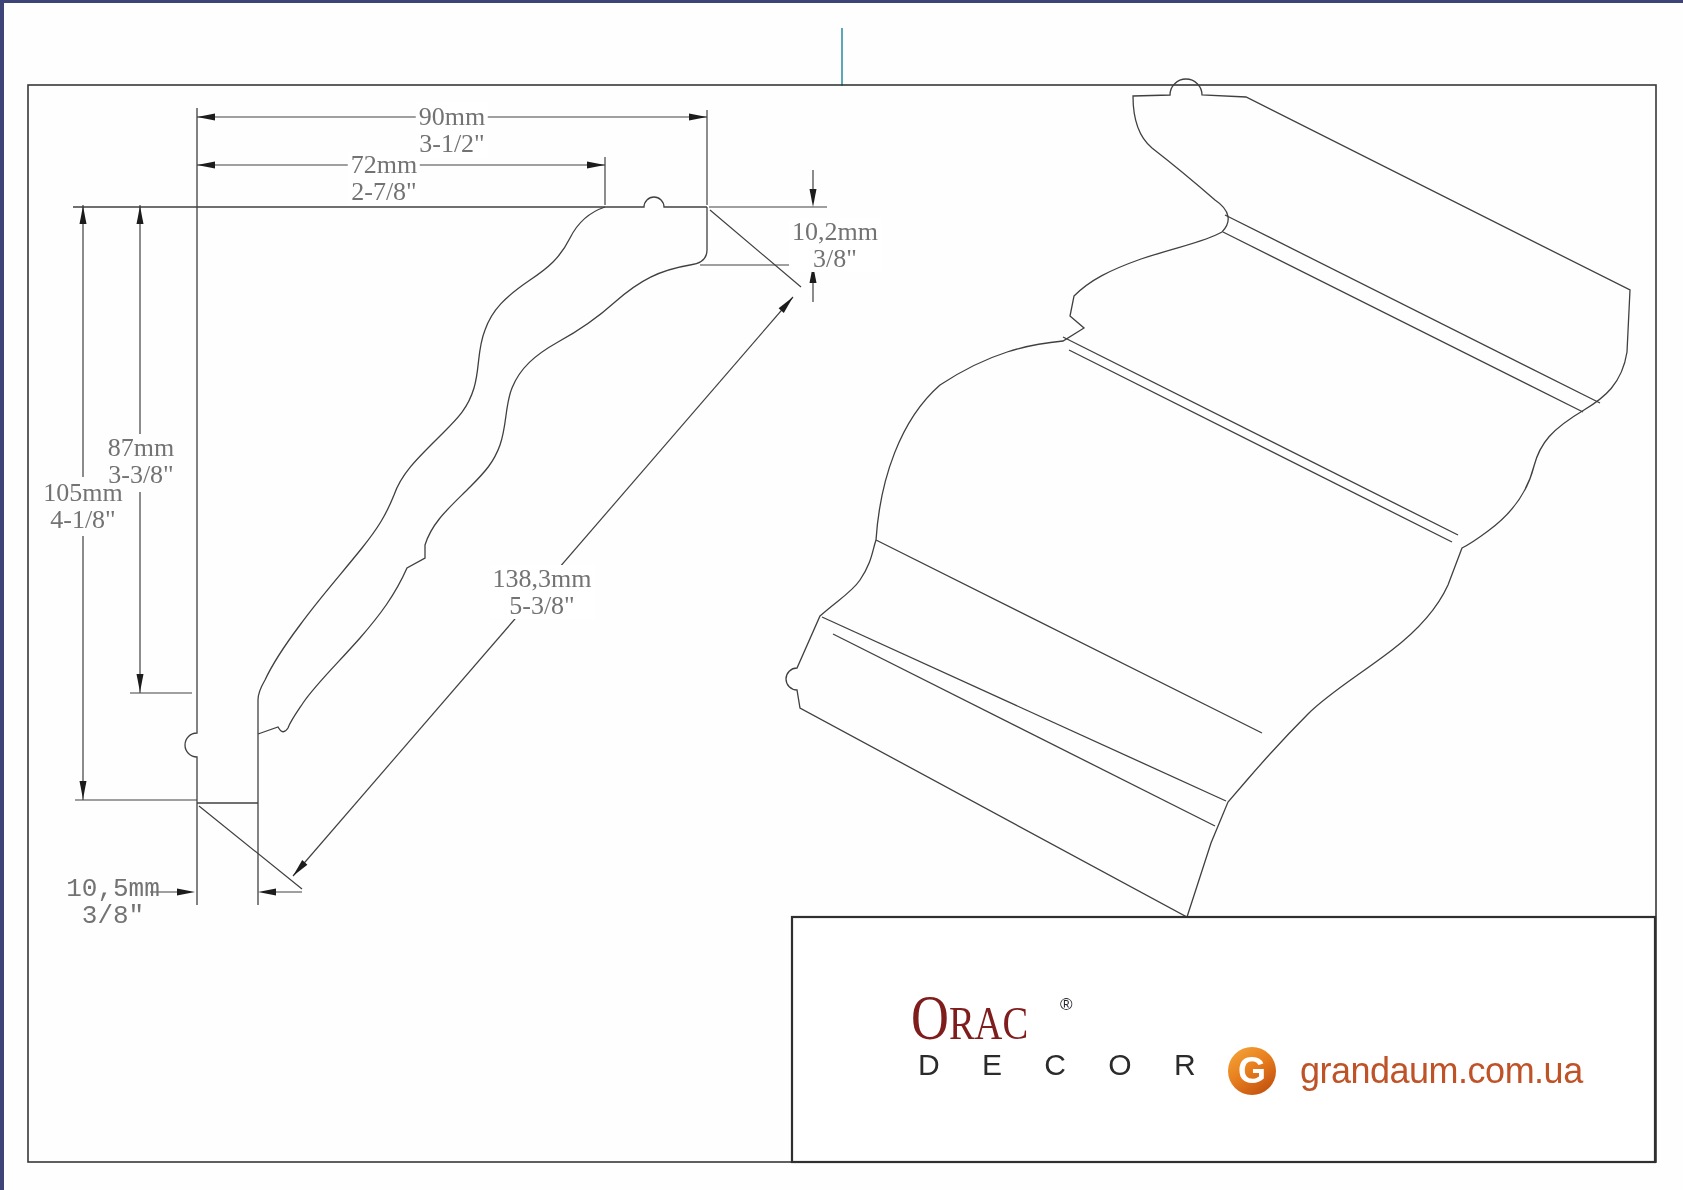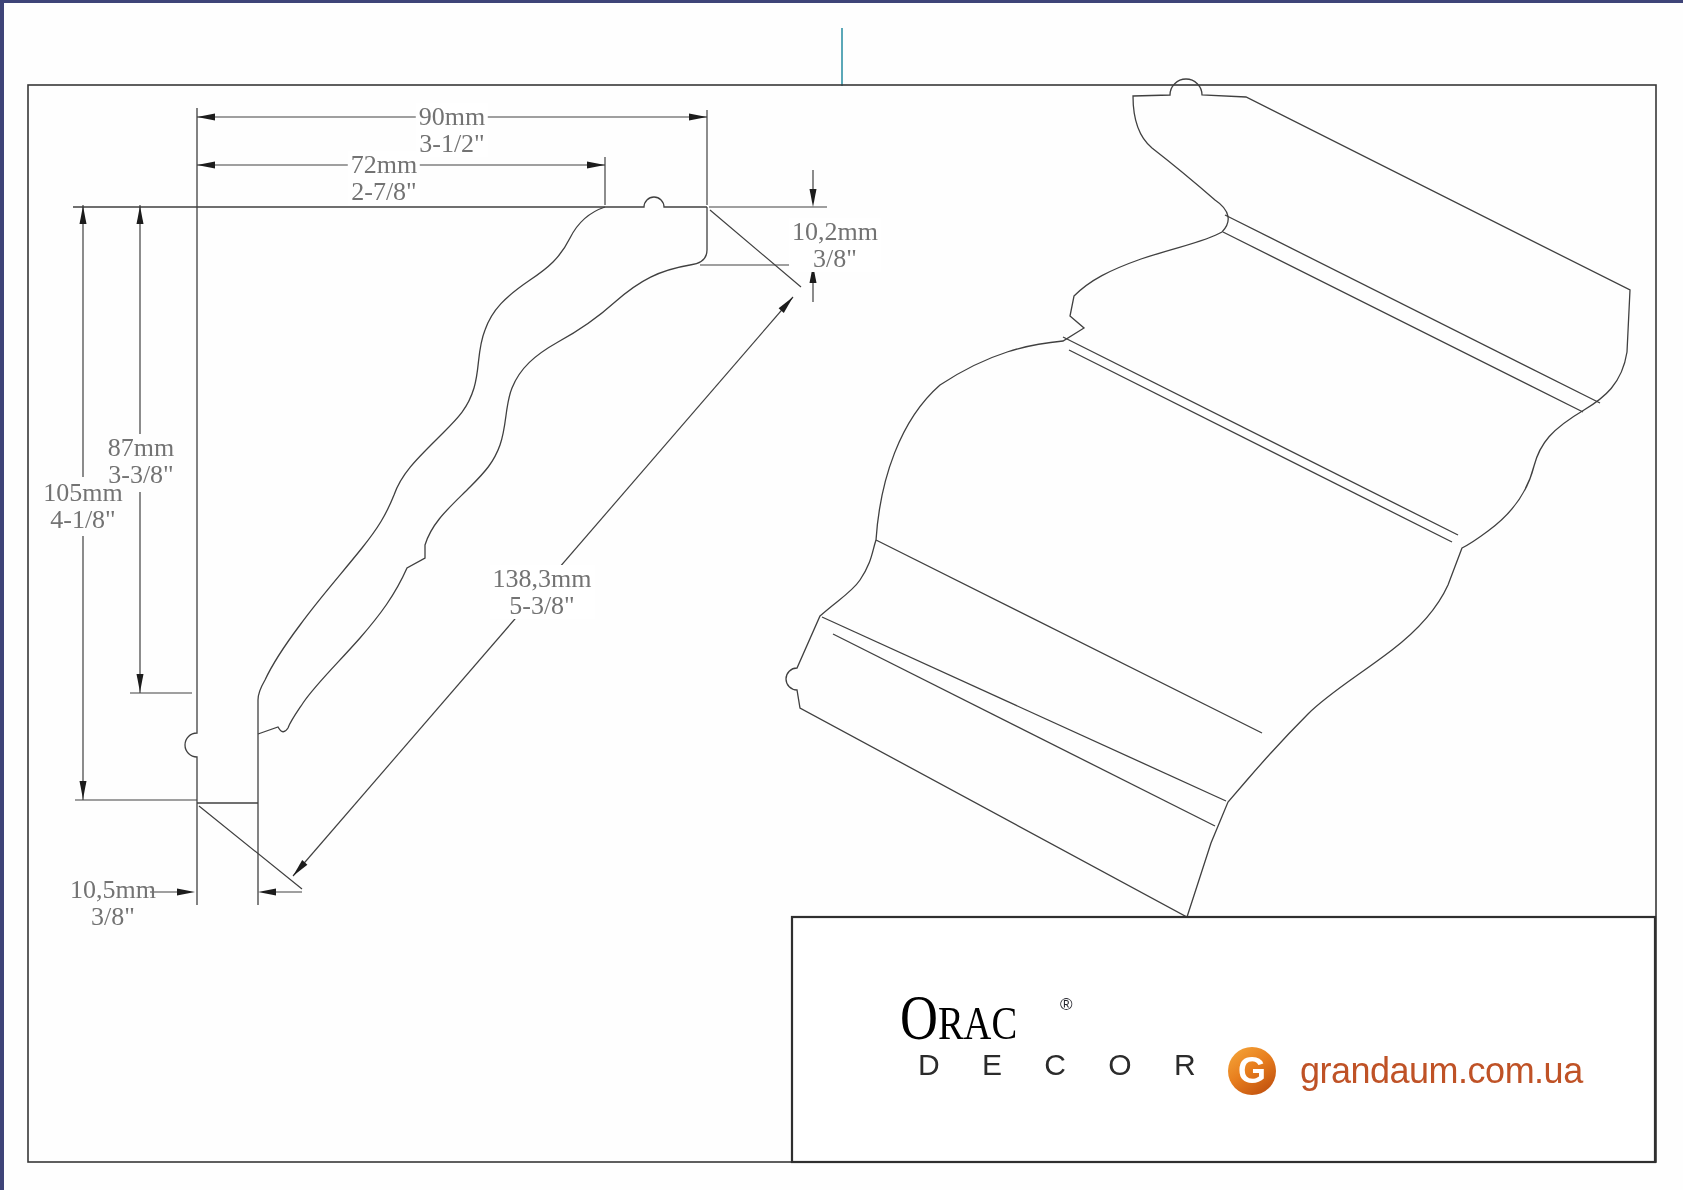--- a/index.html
+++ b/index.html
@@ -7,21 +7,21 @@
   #stage{position:relative;width:1683px;height:1190px;background:#fefefe;}
   .border-top{position:absolute;left:0;top:0;width:1683px;height:3px;background:#3e4478;}
   .border-left{position:absolute;left:0;top:0;width:4px;height:1190px;background:#3e4478;}
   .tick-teal{position:absolute;left:841px;top:28px;width:2px;height:58px;background:#5ba8b8;}
   svg{position:absolute;left:0;top:0;}
   .dim-label{position:absolute;transform:translate(-50%,0);text-align:center;
              font:26px/27px "Liberation Serif",serif;color:#737373;background:#ffffff;
              padding:0 3px;white-space:nowrap;}
   .dim-label.nobg{background:transparent;padding:0;}
   .logo-box-content{position:absolute;left:792px;top:917px;width:863px;height:245px;}
-  .orac{position:absolute;left:108px;top:78px;width:150px;text-align:left;color:#000000;}
+  .orac{position:absolute;left:119px;top:78px;width:150px;text-align:left;color:#7f1d1d;}
   .orac-main{font-family:"Liberation Serif",serif;transform:scaleX(0.82);transform-origin:left bottom;white-space:nowrap;}
   .orac-O{font-size:64px;line-height:46px;}
   .orac-RAC{font-size:47px;}
   .orac-reg{position:absolute;left:268px;top:78px;font-family:"Liberation Sans",sans-serif;font-size:17px;color:#26262e;}
   .orac-decor{position:absolute;left:126px;top:131px;font-family:"Liberation Sans",sans-serif;
               font-size:30px;letter-spacing:17px;color:#2b2b2b;white-space:nowrap;}
   .grandaum{position:absolute;left:1228px;top:1047px;height:48px;display:flex;align-items:center;}
   .g-circle{width:48px;height:48px;border-radius:50%;
             background:linear-gradient(145deg,#f6a93c 0%,#e87f1e 45%,#b9480c 100%);
             color:#ffffff;font-family:"Liberation Sans",sans-serif;font-weight:bold;font-size:36px;
@@ -148,21 +148,21 @@
     <span>4-1/8"</span>
   </div>
   <div class="dim-label" style="left:815px;top:218px;margin-left:20px;">
     <span>10,2mm</span><br>
     <span>3/8"</span>
   </div>
   <div class="dim-label" style="left:542px;top:565px;font-family:Liberation Serif, serif;">
     <span>138,3mm</span><br>
     <span>5-3/8"</span>
   </div>
-  <div class="dim-label nobg" style="left:113px;top:876px;">
+  <div class="dim-label nobg" style="left:113px;top:876px;font-family:Liberation Mono, monospace;">
     <span>10,5mm</span><br>
     <span>3/8"</span>
   </div>
 
   <div class="logo-box-content">
     <div class="orac">
       <div class="orac-main"><span class="orac-O">O</span><span class="orac-RAC">RAC</span></div>
     </div>
     <div class="orac-reg">®</div>
     <div class="orac-decor">D E C O R</div>

